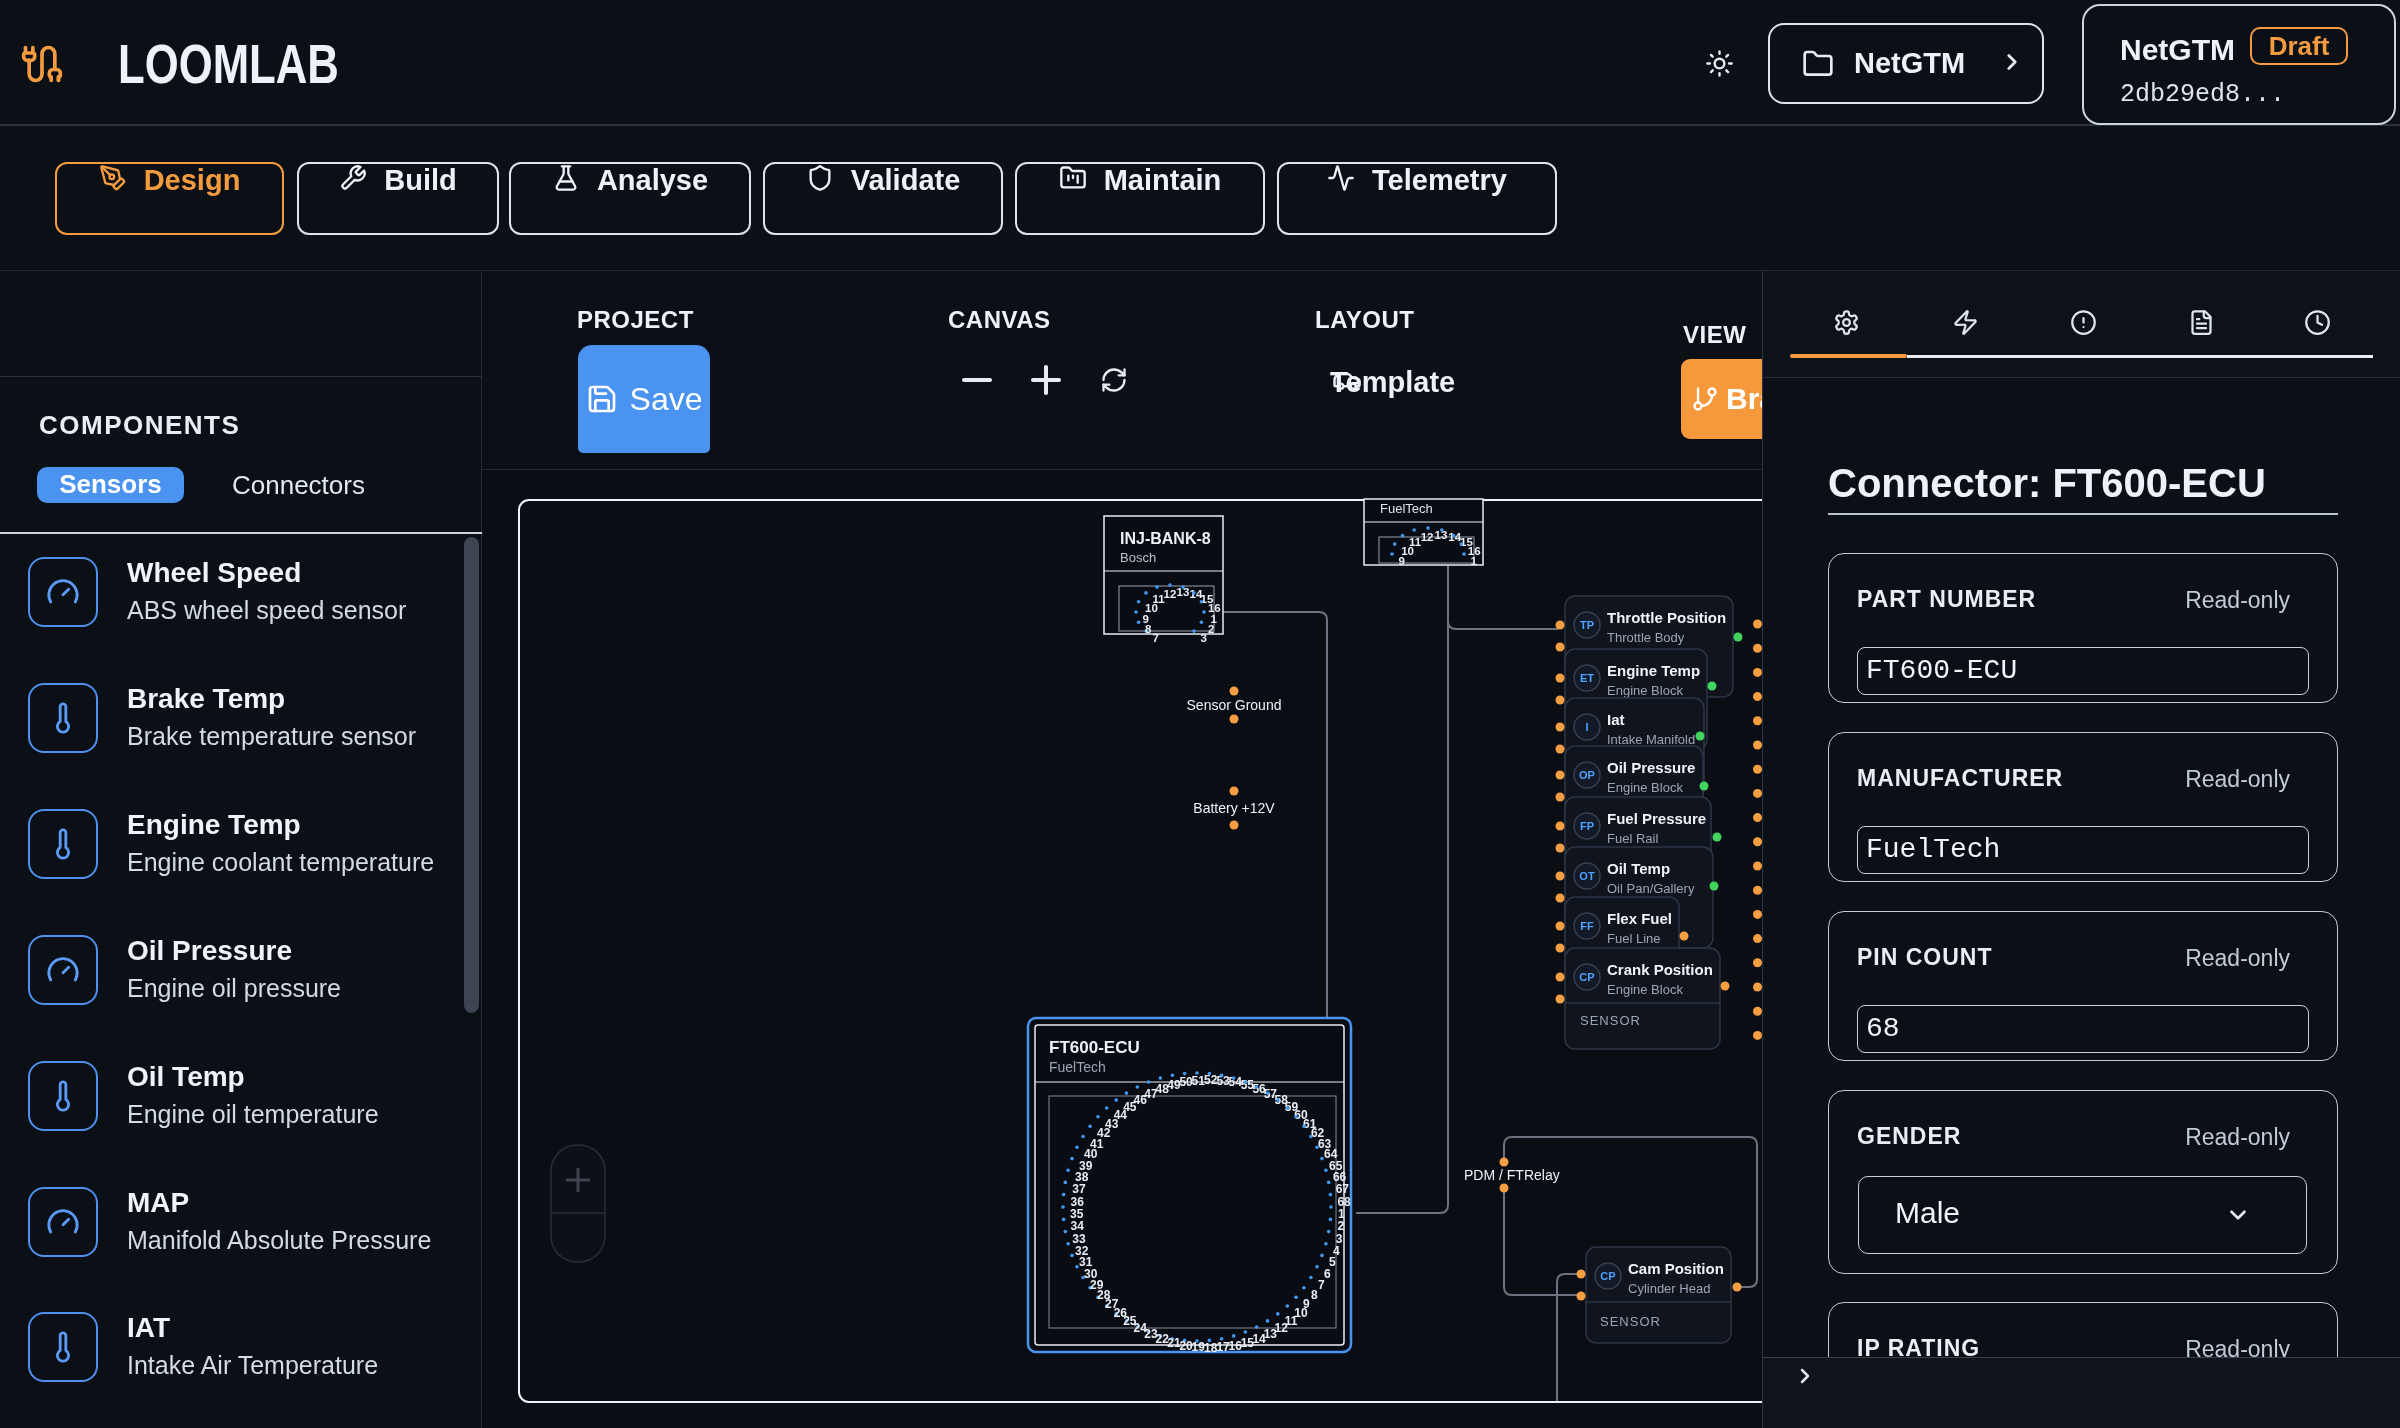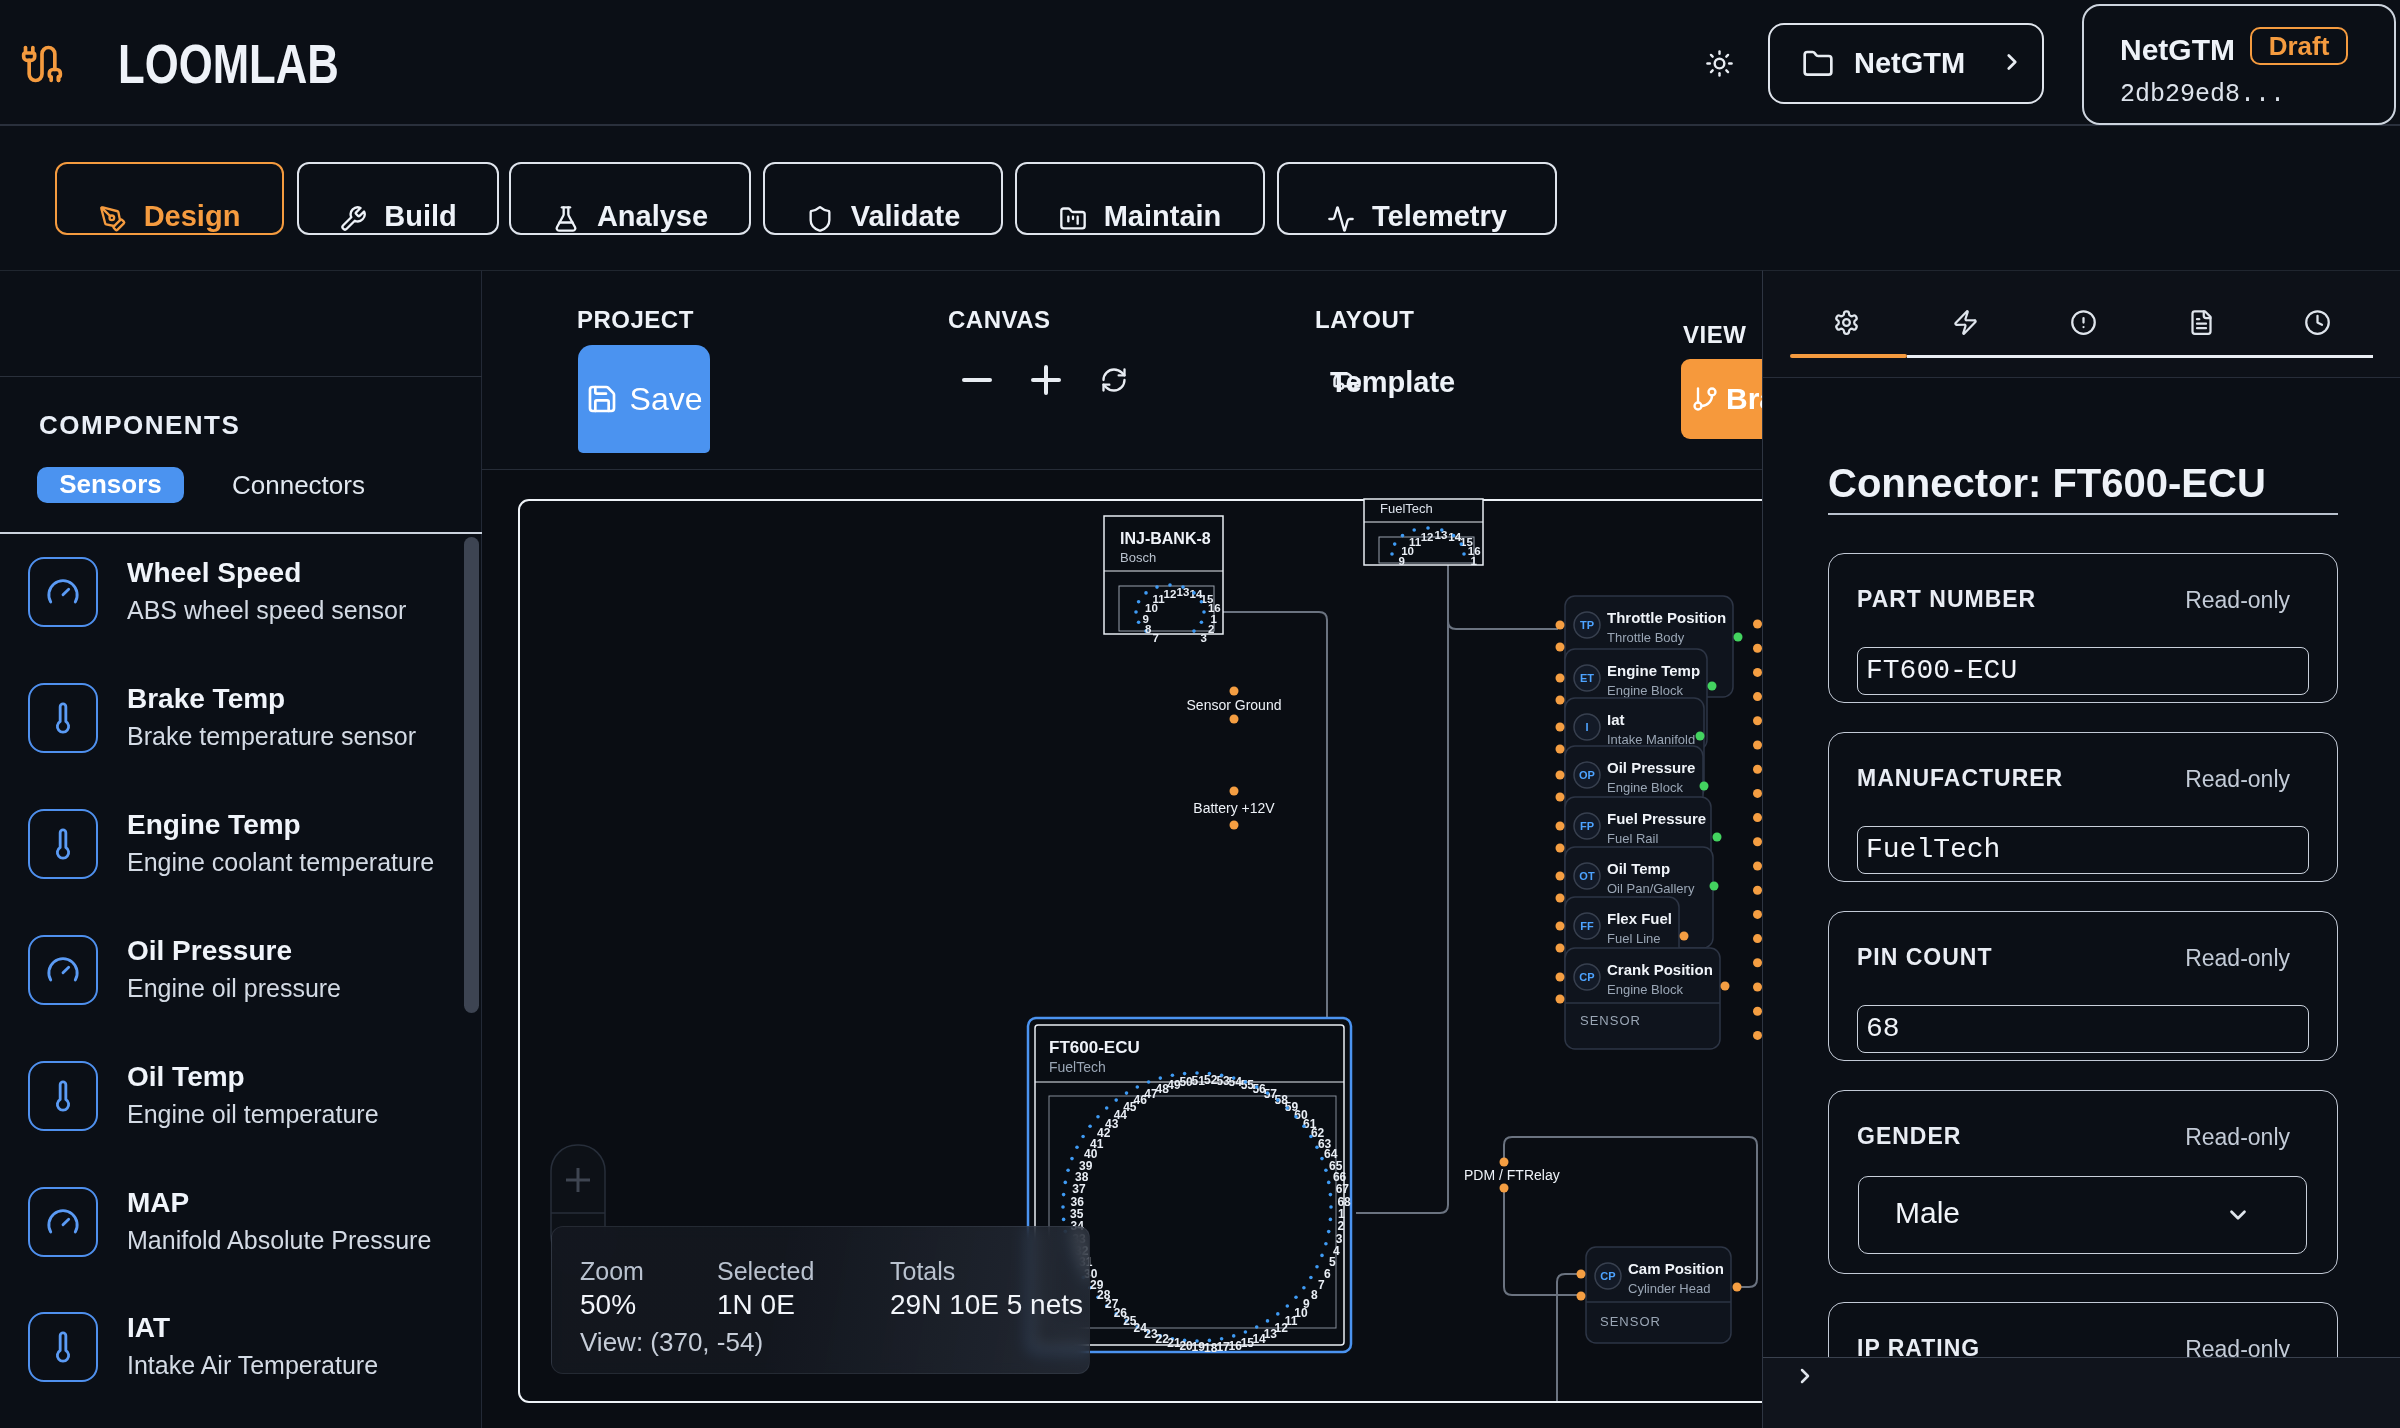--- a/index.html
+++ b/index.html
@@ -6,21 +6,21 @@
 #hdr { position:absolute; left:0; top:0; width:2400px; height:126px; border-bottom:2px solid #2a303c; }
 #logo { position:absolute; left:20px; top:42px; }
 #brand { position:absolute; left:118px; top:31px; font-size:56px; font-weight:800; color:#eef2f8; transform:scaleX(0.78); transform-origin:left center; letter-spacing:0px; }
 #sun { position:absolute; left:1705px; top:49px; }
 #projbtn { position:absolute; left:1768px; top:23px; width:276px; height:81px; border:2px solid #dfe4ec; border-radius:16px; display:flex; align-items:center; gap:20px; padding-left:32px; }
 #projbtn .t { color:#eef2f8; font-size:29px; font-weight:700; }
 #projcard { position:absolute; left:2082px; top:4px; width:314px; height:121px; border:2px solid #cdd4de; border-radius:18px; }
 #projcard .nm { position:absolute; left:36px; top:27px; font-size:30px; font-weight:700; color:#eef2f8; }
 #projcard .draft { position:absolute; left:166px; top:21px; width:98px; height:38px; border:2px solid #f59b3f; border-radius:10px; color:#f59b3f; font-size:26px; font-weight:700; text-align:center; line-height:34px; }
 #projcard .hash { position:absolute; left:36px; top:74px; font-size:25px; color:#dde3ec; font-family:"Liberation Mono",monospace; }
-.navbtn { position:absolute; top:162px; height:73px; border:2px solid; border-radius:12px; display:flex; align-items:flex-end; justify-content:center; gap:17px; font-size:29px; font-weight:700; }
+.navbtn { position:absolute; top:162px; height:73px; border:2px solid; border-radius:12px; display:flex; align-items:flex-start; justify-content:center; gap:17px; font-size:29px; font-weight:700; }
 #side { position:absolute; left:0; top:270px; width:482px; height:1158px; border-right:1px solid #232936; border-top:1px solid #20262f; }
 #side .hline1 { position:absolute; left:0; top:105px; width:482px; height:1px; background:#2a303b; }
 #comp { position:absolute; left:39px; top:139px; font-size:26px; font-weight:700; color:#e9eef6; letter-spacing:1.5px; }
 #pill { position:absolute; left:37px; top:196px; width:147px; height:36px; background:#4b93f0; border-radius:10px; color:#fff; font-size:26px; font-weight:700; text-align:center; line-height:35px; }
 #conn { position:absolute; left:232px; top:199px; font-size:26px; font-weight:500; color:#e2e8f0; }
 #side .hline2 { position:absolute; left:0; top:261px; width:482px; height:2px; background:#ccd3dd; }
 #sbar { position:absolute; left:464px; top:266px; width:15px; height:476px; background:#3d4452; border-radius:8px; }
 .sicon { position:absolute; left:28px; width:70px; height:70px; border:2px solid #4f90ee; border-radius:16px; display:flex; align-items:center; justify-content:center; }
 .stitle { position:absolute; left:127px; font-size:28px; font-weight:700; color:#f0f4fa; }
 .sdesc { position:absolute; left:127px; font-size:25px; color:#d4dbe5;text-align:center; }
@@ -540,29 +540,20 @@
 <text x="850.9" y="711.3" font-size="12" font-weight="700" fill="#e9eef5">66</text>
 <circle cx="846.7" cy="712.4" r="1.8" fill="#3f9bf4"></circle>
 <text x="853.7" y="723.4" font-size="12" font-weight="700" fill="#e9eef5">67</text>
 <circle cx="848.4" cy="724.6" r="1.8" fill="#3f9bf4"></circle>
 <text x="855.4" y="735.6" font-size="12" font-weight="700" fill="#e9eef5">68</text>
 <rect x="69" y="675" width="54" height="117" rx="26" fill="#0d1117" stroke="#272e3a" stroke-width="1.5"></rect>
 <line x1="84" y1="710" x2="108" y2="710" stroke="#3e4551" stroke-width="3"></line>
 <line x1="96" y1="698" x2="96" y2="722" stroke="#3e4551" stroke-width="3"></line>
 <line x1="69" y1="743" x2="123" y2="743" stroke="#272e3a" stroke-width="1.5"></line>
     </svg>
-    <div id="infopanel">
-      <div class="l" style="left:28px;top:30px">Zoom</div>
-        <div class="v" style="left:28px;top:62px">50%</div>
-      <div class="l" style="left:165px;top:30px">Selected</div>
-        <div class="v" style="left:165px;top:62px">1N 0E</div>
-      <div class="l" style="left:338px;top:30px">Totals</div>
-        <div class="v" style="left:338px;top:62px">29N 10E 5 nets</div>
-      <div class="l" style="left:28px;top:100px;color:#c6cdd8;font-size:26px">View: (370, -54)</div>
-    </div>
   </div>
   <div id="panel">
     <div id="ptabs">
       <div style="position:absolute;left:70px;top:38px"><svg width="27" height="27" viewBox="0 0 24 24" fill="none" stroke="#dfe5ec" stroke-width="2" stroke-linecap="round" stroke-linejoin="round" class="">
             <path d="M12.22 2h-.44a2 2 0 0 0-2 2v.18a2 2 0 0 1-1 1.73l-.43.25a2 2 0 0 1-2 0l-.15-.08a2 2 0 0 0-2.73.73l-.22.38a2 2 0 0 0 .73 2.73l.15.1a2 2 0 0 1 1 1.72v.51a2 2 0 0 1-1 1.74l-.15.09a2 2 0 0 0-.73 2.73l.22.38a2 2 0 0 0 2.73.73l.15-.08a2 2 0 0 1 2 0l.43.25a2 2 0 0 1 1 1.73V20a2 2 0 0 0 2 2h.44a2 2 0 0 0 2-2v-.18a2 2 0 0 1 1-1.73l.43-.25a2 2 0 0 1 2 0l.15.08a2 2 0 0 0 2.73-.73l.22-.39a2 2 0 0 0-.73-2.73l-.15-.08a2 2 0 0 1-1-1.74v-.5a2 2 0 0 1 1-1.74l.15-.09a2 2 0 0 0 .73-2.73l-.22-.38a2 2 0 0 0-2.73-.73l-.15.08a2 2 0 0 1-2 0l-.43-.25a2 2 0 0 1-1-1.73V4a2 2 0 0 0-2-2z"></path>
             <circle cx="12" cy="12" r="3"></circle>
           </svg></div>
       <div style="position:absolute;left:189px;top:38px"><svg width="27" height="27" viewBox="0 0 24 24" fill="none" stroke="#dfe5ec" stroke-width="2" stroke-linecap="round" stroke-linejoin="round" class="">
             <path d="M4 14a1 1 0 0 1-.78-1.63l9.9-10.2a.5.5 0 0 1 .86.46l-1.92 6.02A1 1 0 0 0 13 10h7a1 1 0 0 1 .78 1.63l-9.9 10.2a.5.5 0 0 1-.86-.46l1.92-6.02A1 1 0 0 0 11 14z"></path>
           </svg></div>

